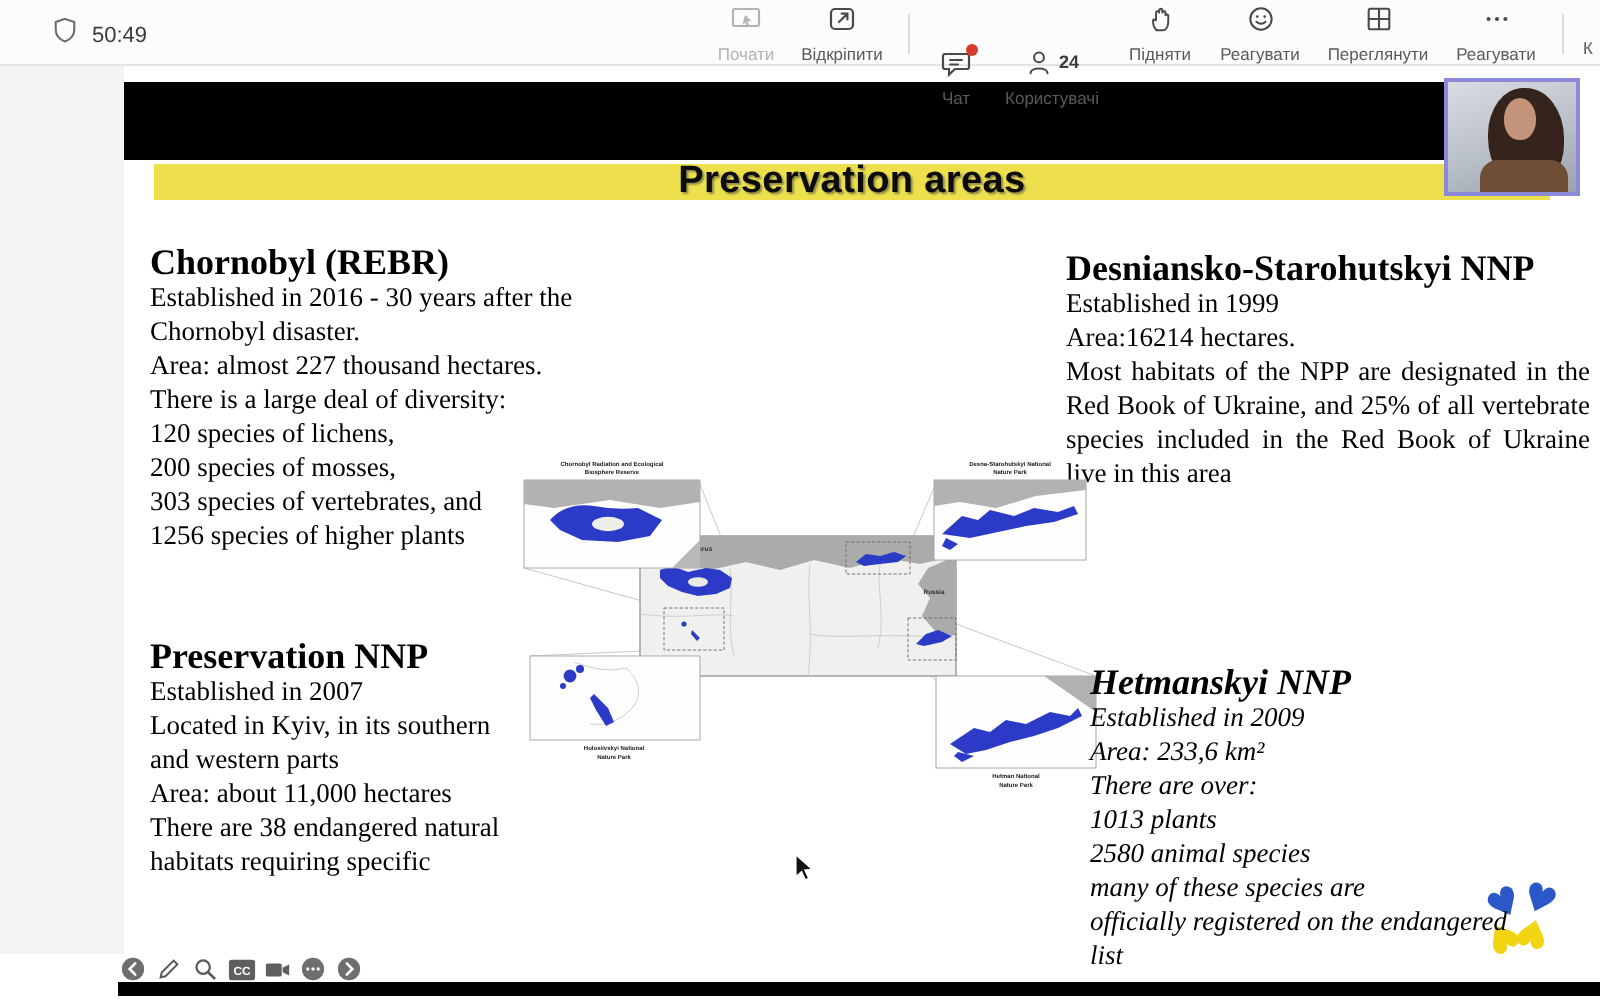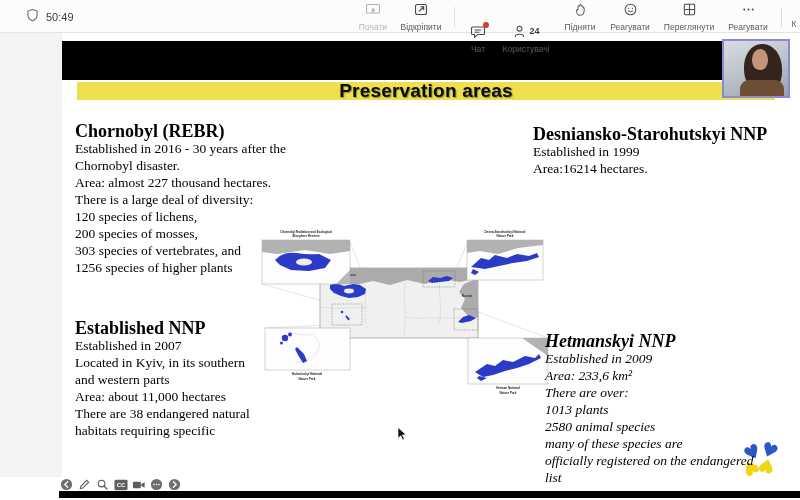--- a/index.html
+++ b/index.html
@@ -194,24 +194,25 @@
     <div class="line">120 species of lichens,</div>
     <div class="line">200 species of mosses,</div>
     <div class="line">303 species of vertebrates, and</div>
     <div class="line">1256 species of higher plants</div>
   </div>
 
   <div class="sec" style="left:471px; top:93px; width:262px;">
     <div class="sec-head">Desniansko-Starohutskyi NNP</div>
     <div class="line">Established in 1999</div>
     <div class="line">Area:16214 hectares.</div>
+    <div class="par-justify">Most habitats of the NPP are designated in the Red Book of Ukraine, and 25% of all vertebrate species included in the Red Book of Ukraine live in this area</div>
   </div>
 
   <div class="sec" style="left:13px; top:287px; width:250px;">
-    <div class="sec-head">Established NNP</div>
+    <div class="sec-head">Preservation NNP</div>
     <div class="line">Established in 2007</div>
     <div class="line"> Located in Kyiv, in its southern</div>
     <div class="line">and western parts</div>
     <div class="line">Area: about 11,000 hectares</div>
     <div class="line">There are 38 endangered natural</div>
     <div class="line">habitats requiring specific</div>
   </div>
 
   <div class="sec sec-br" style="left:483px; top:300px; width:255px;">
     <div class="sec-head">Hetmanskyi NNP</div>

